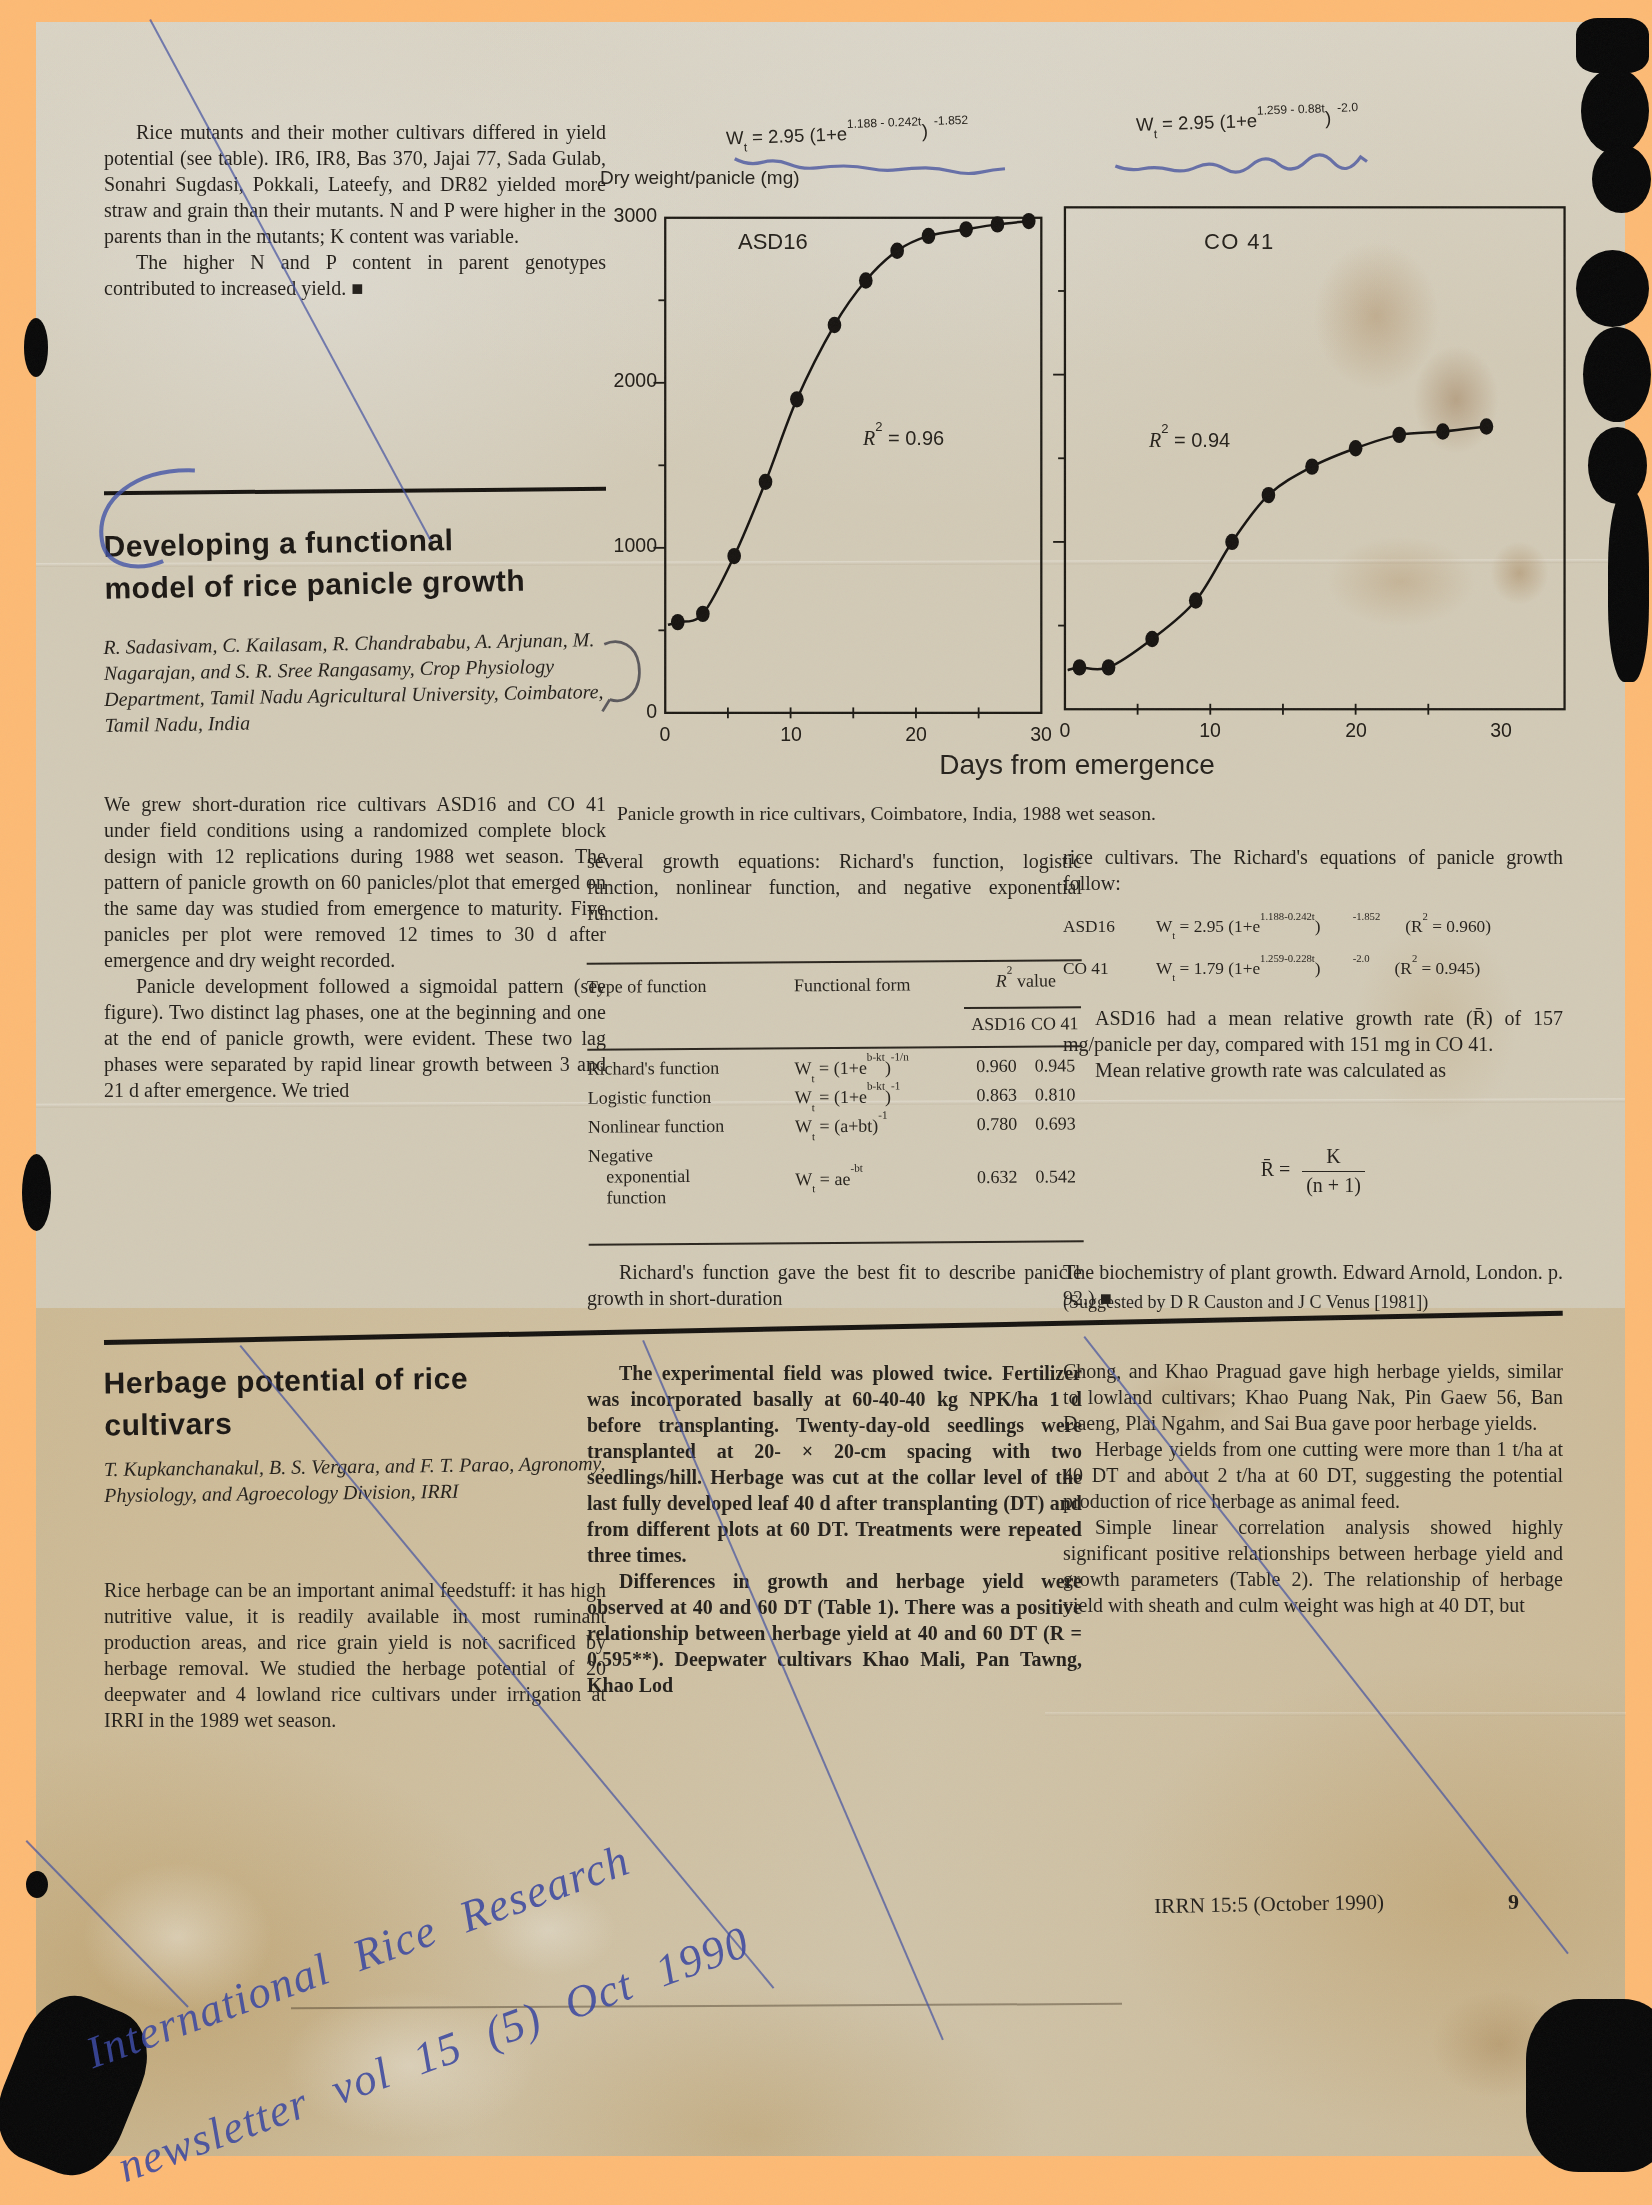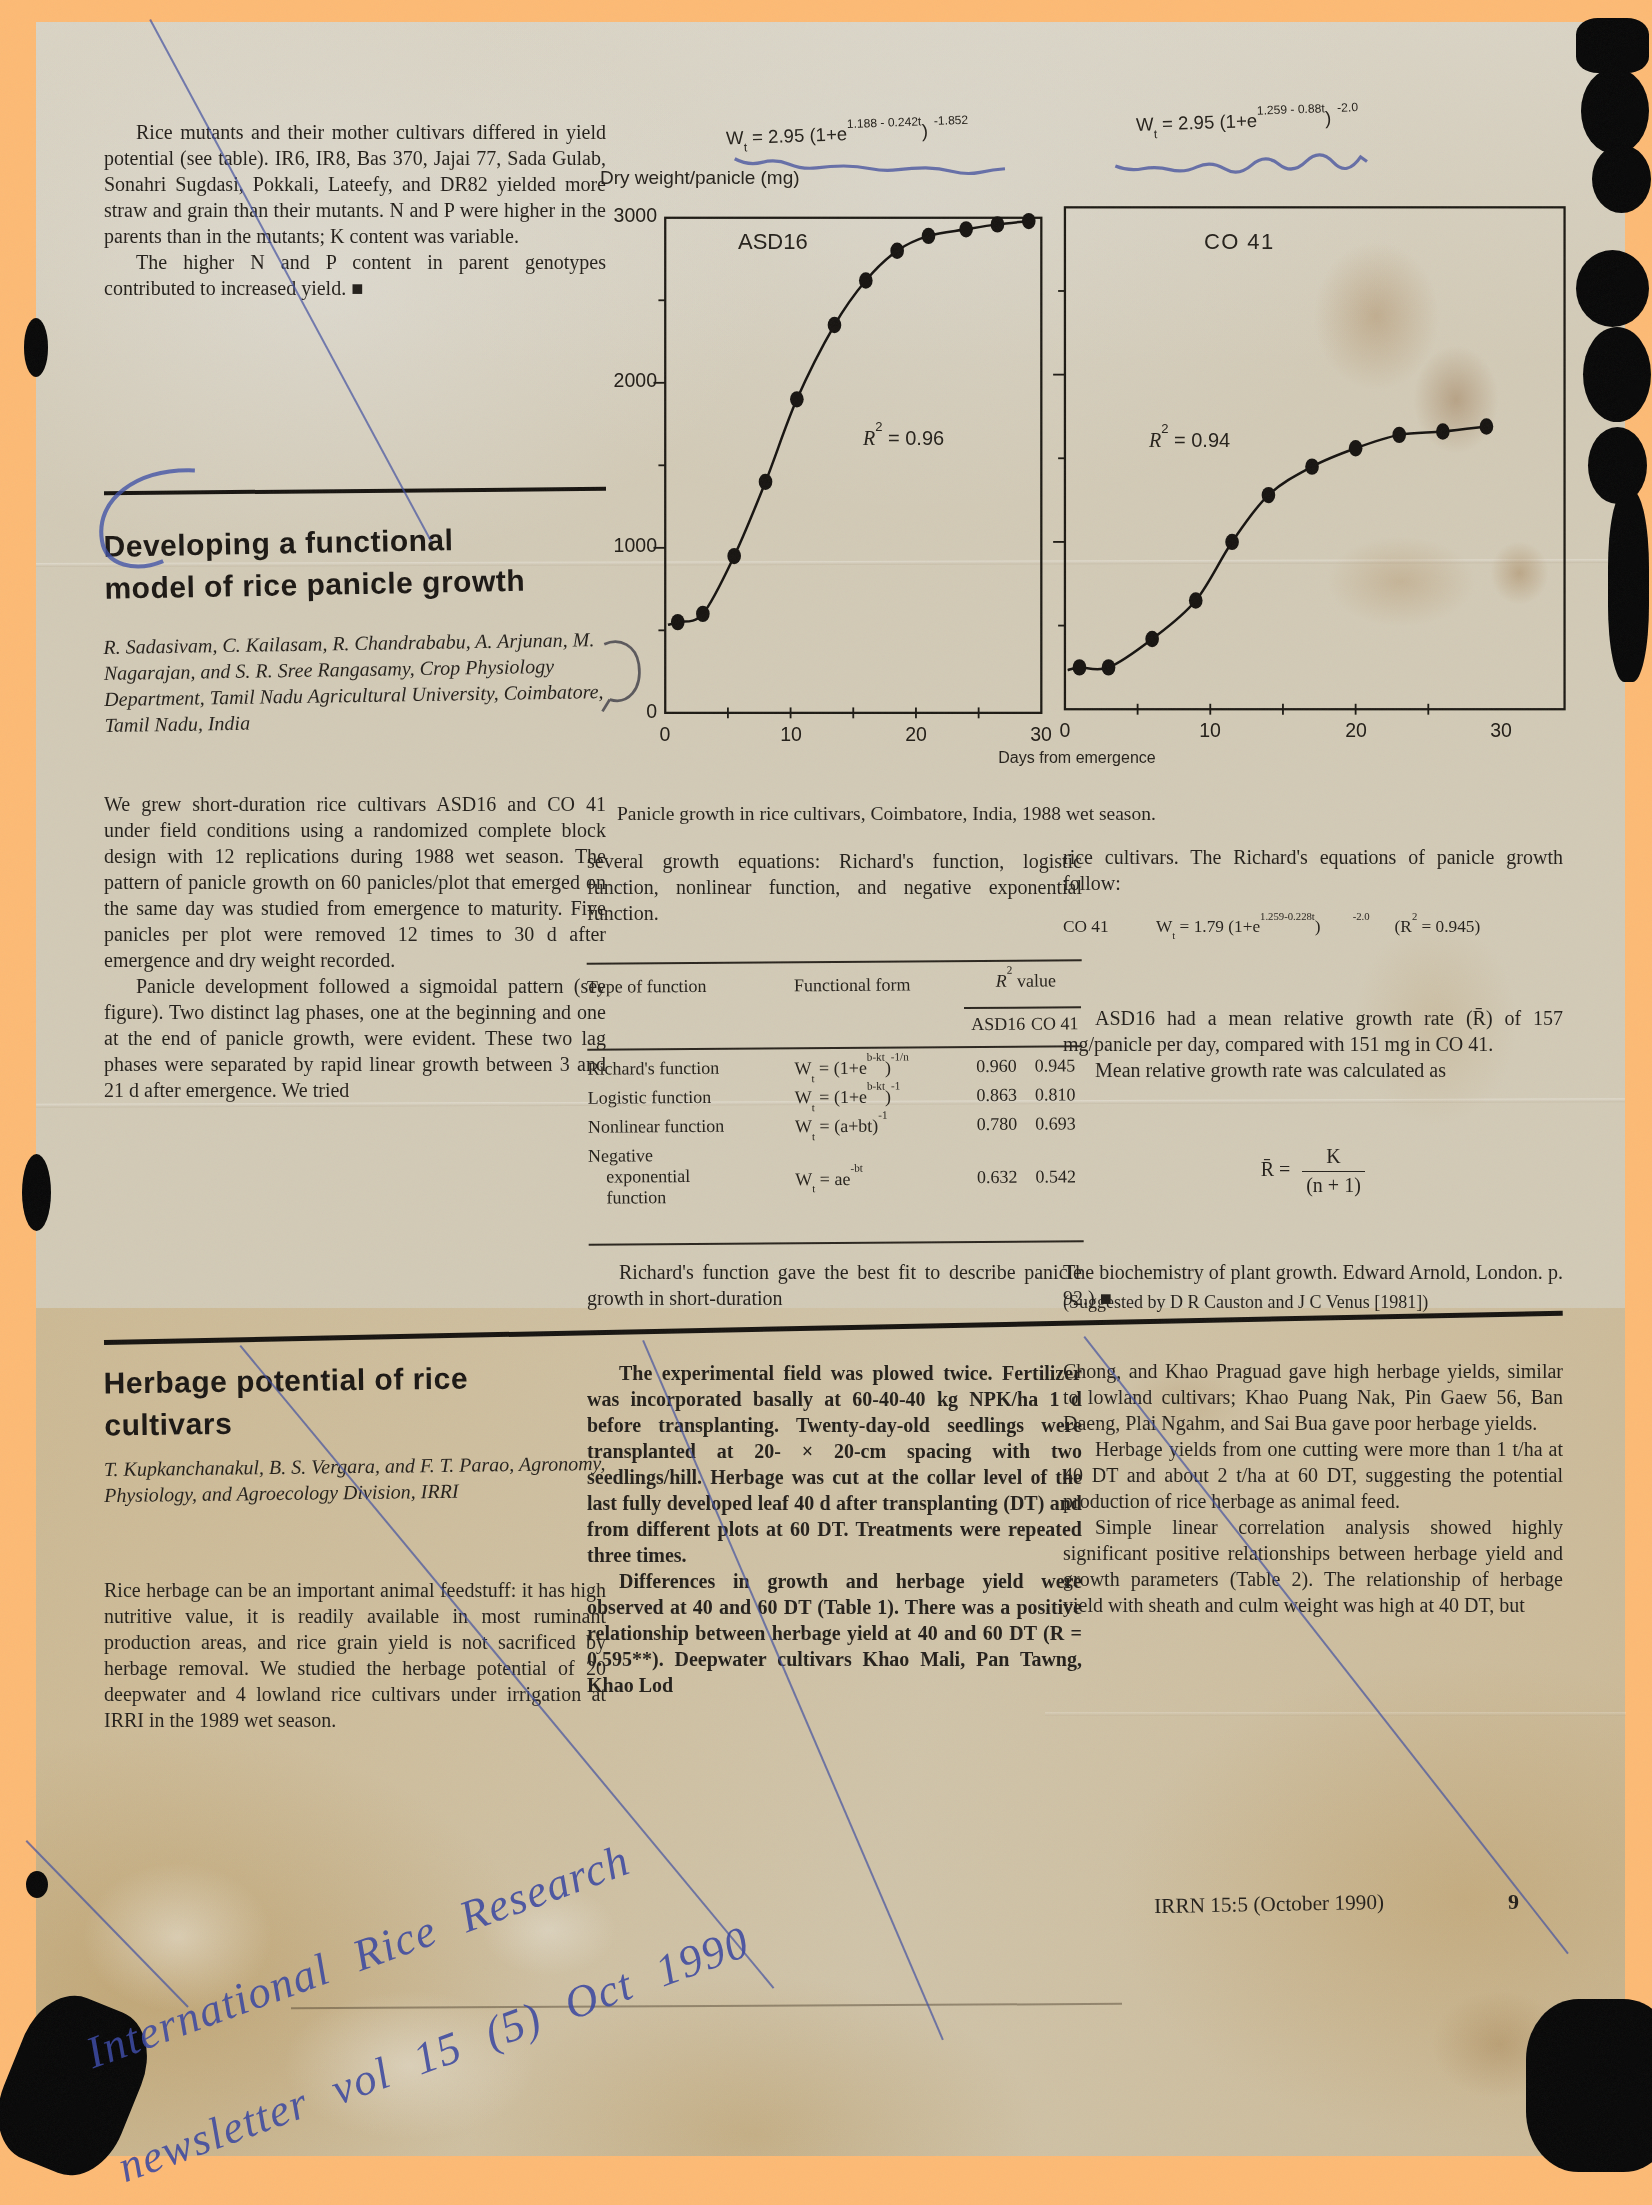--- a/index.html
+++ b/index.html
@@ -179,21 +179,21 @@
   </div>
   <div class="figtext" style="left:600px;top:167px;font-size:19px;">Dry weight/panicle (mg)</div>
   <div class="figtext" style="left:738px;top:229px;font-size:22px;">ASD16</div>
   <div class="figtext" style="left:1204px;top:229px;font-size:22px;letter-spacing:1.4px;">CO 41</div>
   <div class="figtext r2lab" style="left:863px;top:425px;">
     <i>R</i><sup>2</sup><span> = 0.96</span>
   </div>
   <div class="figtext r2lab" style="left:1149px;top:427px;">
     <i>R</i><sup>2</sup><span> = 0.94</span>
   </div>
-  <div class="figtext" style="left:918px;top:749px;width:318px;text-align:center;font-size:16px;">Days from emergence</div>
+  <div class="figtext" style="left:918px;top:749px;width:318px;text-align:center;font-size:28px;">Days from emergence</div>
   <div class="caption" style="left:617px;top:803px;">Panicle growth in rice cultivars, Coimbatore, India, 1988 wet season.</div>
 
   <div class="col" style="left:587px;top:848px;width:495px;">
     <p>several growth equations: Richard's function, logistic function, nonlinear function, and negative exponential function.</p>
   </div>
   <div class="tbl">
     <div class="hline" style="top:0;"></div>
     <div style="position:relative;height:86px;">
       <span class="tc-type" style="top:13.6px;">Type of function</span>
       <span class="tc-form" style="top:13.6px;">Functional form</span>
@@ -234,20 +234,21 @@
     <div class="hline" style="top:281px;"></div>
   </div>
   <div class="col" style="left:587px;top:1259px;width:495px;">
     <p class="ind">Richard's function gave the best fit to describe panicle growth in short-duration</p>
   </div>
 
   <div class="col" style="left:1063px;top:844px;width:500px;">
     <p>rice cultivars. The Richard's equations of panicle growth follow:</p>
   </div>
   <div class="eqrows" id="eqrows">
+      <div class="eqrow"><span class="nm">ASD16</span><span>W</span><sub>t</sub><span> = 2.95 (1+e</span><sup>1.188-0.242t</sup><span>)</span><sup class="outer">-1.852</sup><span class="r2p"><span>(R</span><sup>2</sup><span> = 0.960)</span></span></div>
       <div class="eqrow"><span class="nm">CO 41</span><span>W</span><sub>t</sub><span> = 1.79 (1+e</span><sup>1.259-0.228t</sup><span>)</span><sup class="outer">-2.0</sup><span class="r2p"><span>(R</span><sup>2</sup><span> = 0.945)</span></span></div>
     </div>
   <div class="col" style="left:1063px;top:1005px;width:500px;">
     <p class="ind">ASD16 had a mean relative growth rate (R̄) of 157 mg/panicle per day, compared with 151 mg in CO 41.</p>
     <p class="ind">Mean relative growth rate was calculated as</p>
   </div>
   <div class="fracrow">
     <span>R̄ =</span><span class="frac"><span class="num">K</span><span class="den">(n + 1)</span></span>
   </div>
   <div class="col small" style="left:1063px;top:1289px;width:500px;">

